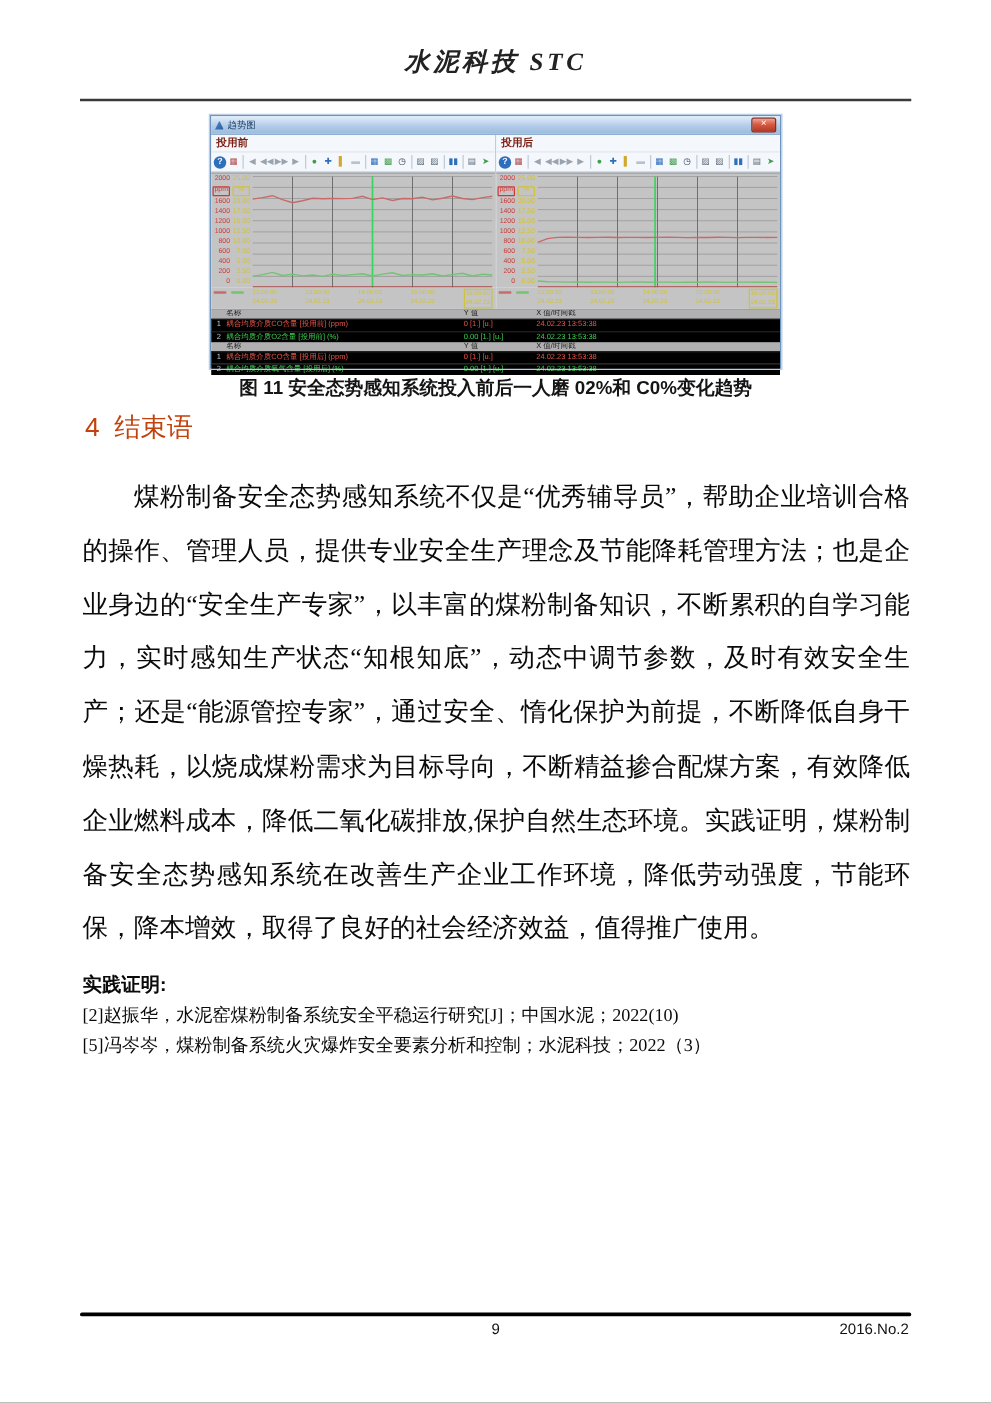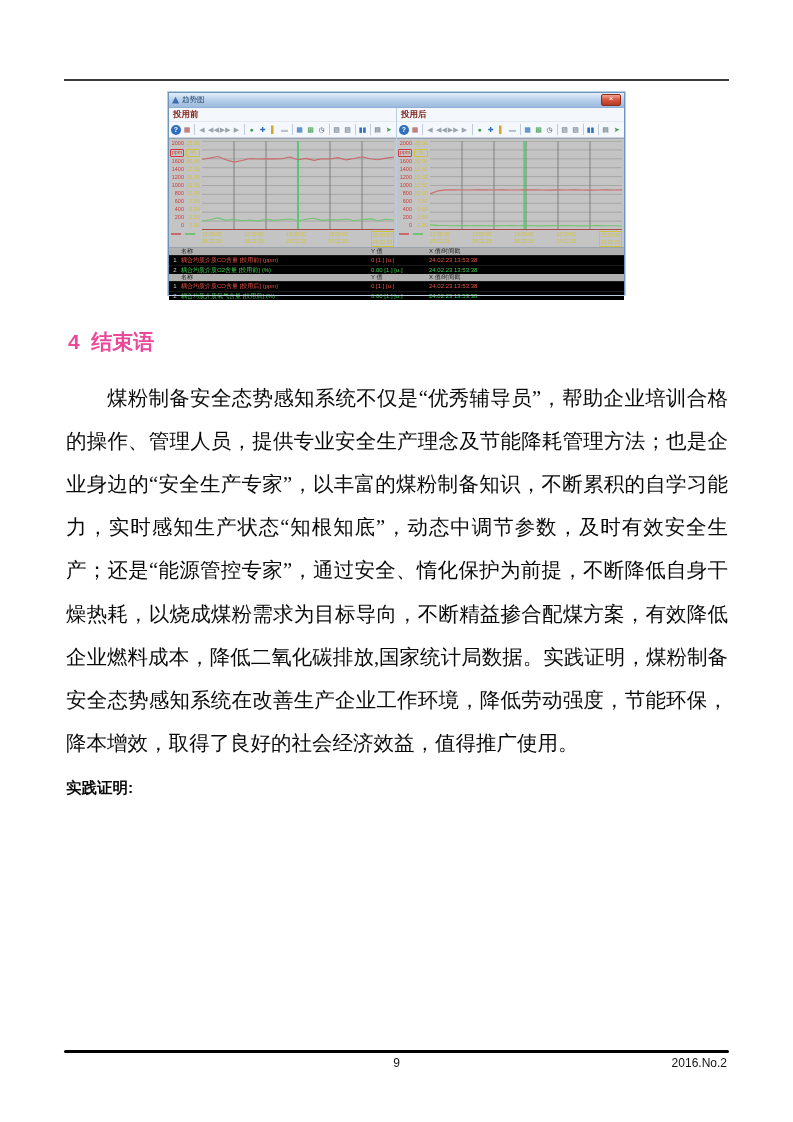--- a/index.html
+++ b/index.html
@@ -56,36 +56,37 @@
   .c-num{width:12px;flex:0 0 12px;color:#c8c8c8;text-align:center;}
   .c-name{width:190px;flex:0 0 190px;overflow:hidden;white-space:nowrap;}
   .c-y{width:58px;flex:0 0 58px;overflow:hidden;white-space:nowrap;}
   .c-x{width:98px;flex:0 0 98px;overflow:hidden;white-space:nowrap;}
   .c-fill{flex:1;}
 
   
   .caption{position:absolute;top:301px;left:0;right:0;text-align:center;
        font-family:"Liberation Sans",sans-serif;font-weight:bold;font-size:15px;color:#151515;}
   .sec-h{position:absolute;top:328px;left:68px;font-family:"Liberation Sans",sans-serif;
-       font-weight:bold;font-size:21px;white-space:pre;color:#ec4899;}
+       font-weight:normal;font-size:21px;white-space:pre;color:#c2410c;}
   .body-p{position:absolute;top:356px;left:66px;width:662px;font-size:20.5px;line-height:43.2px;
        text-align:justify;text-indent:2em;color:#0a0a0a;}
   .refs-h{position:absolute;top:778px;left:66px;font-family:"Liberation Sans",sans-serif;
        font-weight:bold;font-size:15.5px;color:#0a0a0a;}
   .refs{position:absolute;top:802px;left:66px;width:600px;font-size:14.5px;line-height:23.6px;color:#0a0a0a;}
   .foot-rule{position:absolute;top:1050px;left:64px;right:64px;height:3px;background:#000;border-radius:2px;}
   .foot-page{position:absolute;top:1056px;left:0;right:0;text-align:center;
        font-family:"Liberation Sans",sans-serif;font-size:12px;}
   .foot-issue{position:absolute;top:1056px;right:66px;font-family:"Liberation Sans",sans-serif;font-size:12px;}
 </style>
 </head>
 <body>
 
 <div class="page">
 
+  <div class="hdr">水泥科技 STC</div>
   <div class="hdr-rule"></div>
 
   <div class="fig">
     <div class="win">
       <div class="titlebar">
         <span class="win-ico"></span>
         <span class="win-title">趋势图</span>
         <span class="close-btn"></span>
       </div>
       <div class="panels">
@@ -316,25 +317,28 @@
             <span class="c-num">2</span>
             <span class="c-name" style="color: rgb(62, 207, 78);">耦合均质介质氧气含量 [投用后] (%)</span>
             <span class="c-y" style="color: rgb(62, 207, 78);">0.00 [1.] [u.]</span>
             <span class="c-x" style="color: rgb(62, 207, 78);">24.02.23 13:53:38</span>
             <span class="c-fill"></span>
           </div>
         </div>
     </div>
   </div>
 
+  <div class="caption">图 11 安全态势感知系统投入前后一人磨 02%和 C0%变化趋势</div>
 
   <div class="sec-h">4  结束语</div>
-  <p class="body-p">煤粉制备安全态势感知系统不仅是“优秀辅导员”，帮助企业培训合格的操作、管理人员，提供专业安全生产理念及节能降耗管理方法；也是企业身边的“安全生产专家”，以丰富的煤粉制备知识，不断累积的自学习能力，实时感知生产状态“知根知底”，动态中调节参数，及时有效安全生产；还是“能源管控专家”，通过安全、惰化保护为前提，不断降低自身干燥热耗，以烧成煤粉需求为目标导向，不断精益掺合配煤方案，有效降低企业燃料成本，降低二氧化碳排放,国家统计局数据。实践证明，煤粉制备安全态势感知系统在改善生产企业工作环境，降低劳动强度，节能环保，降本增效，取得了良好的社会经济效益，值得推广使用。</p>
+  <p class="body-p">煤粉制备安全态势感知系统不仅是“优秀辅导员”，帮助企业培训合格的操作、管理人员，提供专业安全生产理念及节能降耗管理方法；也是企业身边的“安全生产专家”，以丰富的煤粉制备知识，不断累积的自学习能力，实时感知生产状态“知根知底”，动态中调节参数，及时有效安全生产；还是“能源管控专家”，通过安全、惰化保护为前提，不断降低自身干燥热耗，以烧成煤粉需求为目标导向，不断精益掺合配煤方案，有效降低企业燃料成本，降低二氧化碳排放,保护自然生态环境。实践证明，煤粉制备安全态势感知系统在改善生产企业工作环境，降低劳动强度，节能环保，降本增效，取得了良好的社会经济效益，值得推广使用。</p>
 
   <div class="refs-h">实践证明:</div>
   <div class="refs">
+      <div class="ref-item">[2]赵振华，水泥窑煤粉制备系统安全平稳运行研究[J]；中国水泥；2022(10)</div>
+      <div class="ref-item">[5]冯岑岑，煤粉制备系统火灾爆炸安全要素分析和控制；水泥科技；2022（3）</div>
     </div>
 
   <div class="foot-rule"></div>
   <div class="foot-page">9</div>
   <div class="foot-issue">2016.No.2</div>
 
 </div>
 
 </body></html>

